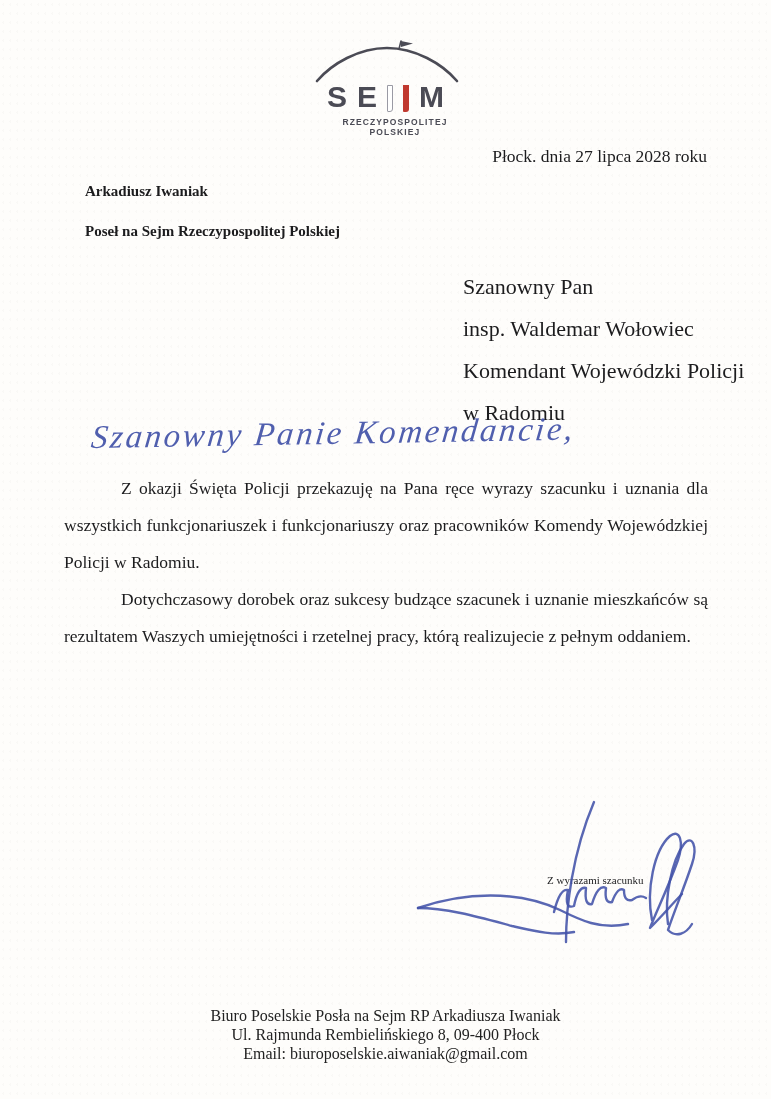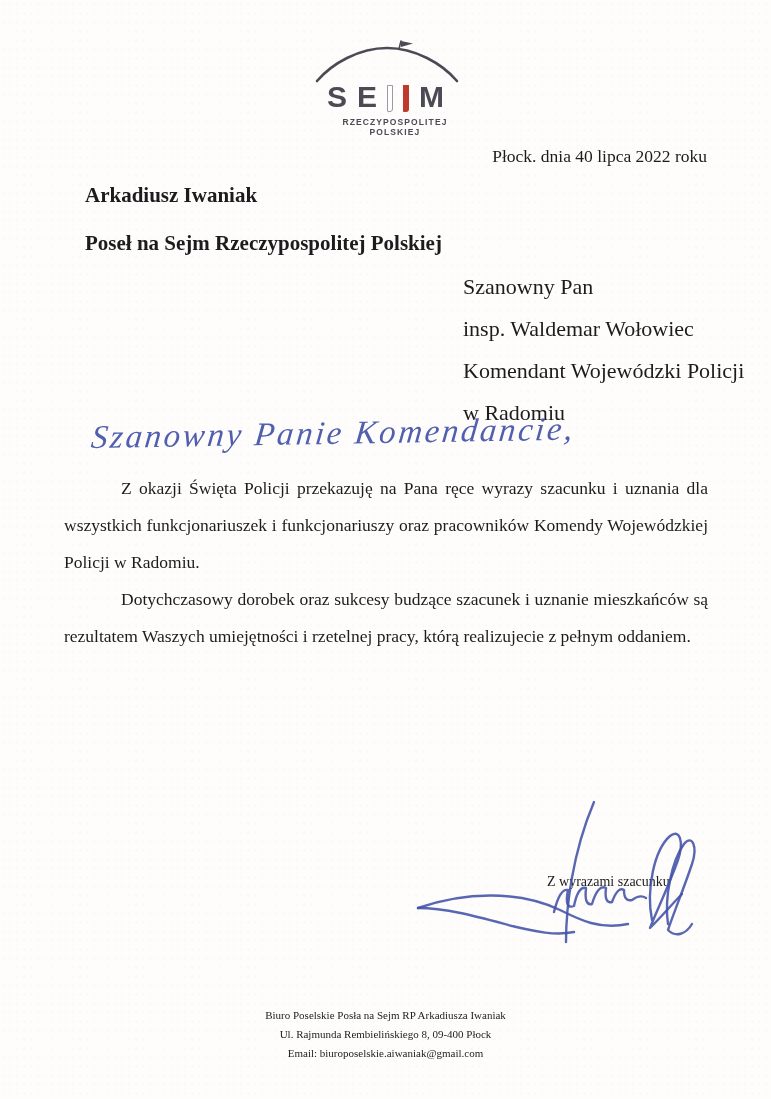--- a/index.html
+++ b/index.html
@@ -44,21 +44,21 @@
     font-family:"Liberation Sans","DejaVu Sans",sans-serif;
     font-size:8.5px;font-weight:700;letter-spacing:1.1px;color:var(--slate);padding-left:19px;
   }
   
   .date-line{
     position:absolute;top:146px;right:64px;
     font-size:17.5px;
   }
   .sender{
     position:absolute;top:183px;left:85px;
-    font-size:21px;font-weight:700;
+    font-size:15px;font-weight:700;
   }
   .sender p{margin-bottom:23px;}
   .recipient{
     position:absolute;top:266px;left:463px;
     font-size:22px;font-weight:400;line-height:42px;
   }
   
   .greeting{
     position:absolute;top:414px;left:92px;width:580px;
     font-size:33px;font-style:italic;
@@ -71,31 +71,31 @@
   
   .body-text{
     position:absolute;top:470px;left:64px;width:644px;
     font-size:17.5px;line-height:37px;
     text-align:justify;
   }
   .body-text p{text-indent:57px;font-family:Liberation Serif, serif;}
   
   .closing{
     position:absolute;top:874px;left:547px;
-    font-size:14px;
+    font-size:11px;
   }
   .signature-svg{position:absolute;top:796px;left:408px;}
   .signature-svg path{
     fill:none;stroke:var(--ink);stroke-width:2.4;
     stroke-linecap:round;stroke-linejoin:round;opacity:.88;
   }
   
   .footer{
     position:absolute;top:1006px;left:0;width:100%;
-    text-align:center;font-size:11px;line-height:19px;color:#222;
+    text-align:center;font-size:16px;line-height:19px;color:#222;
   }
 </style>
 </head>
 <body>
 
 <div class="page">
 
   <div class="logo">
     <svg class="logo-dome" width="150" height="44" viewBox="0 0 150 44">
       <path d="M6,41 C12,34 22,25 36,18 C52,10 64,8 76,8 C88,8 100,10 116,18 C130,25 140,34 146,41" fill="none" stroke="#4b4b55" stroke-width="2.6" stroke-linecap="round"></path>
@@ -105,21 +105,21 @@
     <div class="logo-word">
       <span class="logo-letter">S</span>
       <span class="logo-letter">E</span>
       <span class="logo-bar bar-white"></span>
       <span class="logo-bar bar-red"></span>
       <span class="logo-letter">M</span>
     </div>
     <div class="logo-subtitle">RZECZYPOSPOLITEJ POLSKIEJ</div>
   </div>
 
-  <div class="date-line">Płock. dnia 40 lipca 2022 roku</div>
+  <div class="date-line">Płock. dnia 27 lipca 2028 roku</div>
 
   <div class="sender">
     <p>Arkadiusz Iwaniak</p>
     <p>Poseł na Sejm Rzeczypospolitej Polskiej</p>
   </div>
 
   <div class="recipient">
     <div>Szanowny Pan</div>
     <div>insp. Waldemar Wołowiec</div>
     <div>Komendant Wojewódzki Policji</div>

